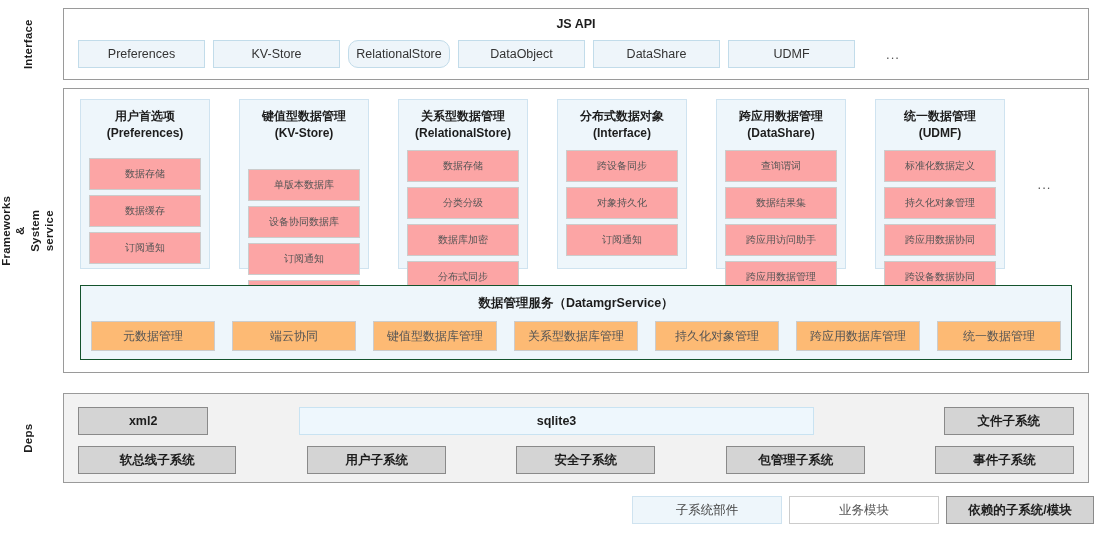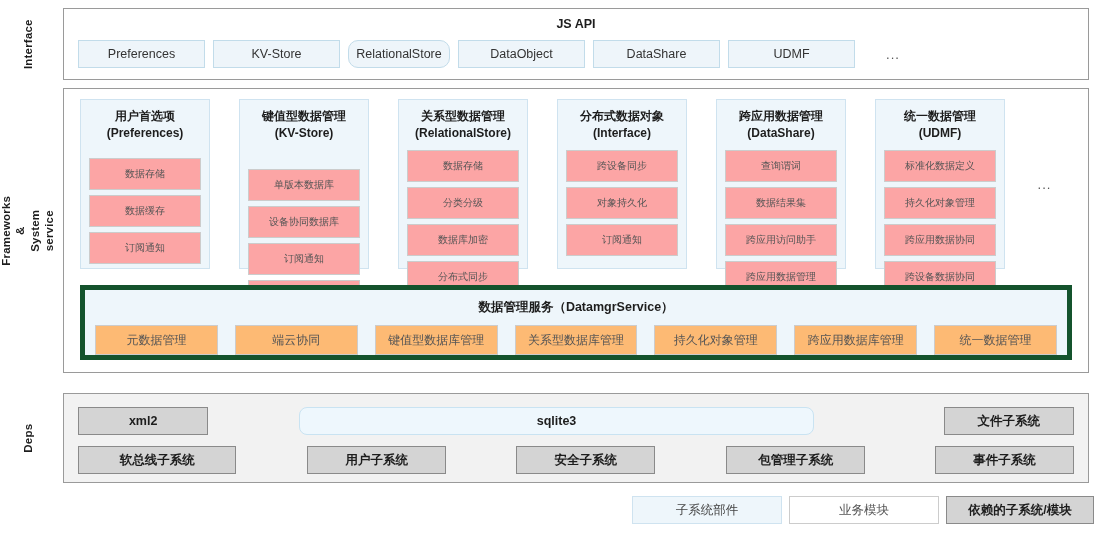--- a/index.html
+++ b/index.html
@@ -88,21 +88,21 @@
   }
   .col-ellipsis{
     display:flex;align-items:center;justify-content:center;
     height:170px;font-size:13px;color:#555;letter-spacing:1px;
   }
 
   
   .dms{
     position:absolute;left:16px;right:16px;
     background:#eef6fb;
-    border:5px solid #14532d;
+    border:1px solid #14532d;
     box-sizing:border-box;
   }
   .dms-title{
     text-align:center;font-size:12.5px;font-weight:bold;color:#1d1d1d;
     padding-top:9px;
   }
   .dms-row{
     display:flex;align-items:center;
     padding:9px 10px 11px 10px;
   }
@@ -268,21 +268,21 @@
     </div>
   </div>
 
   <div class="side-label" style="top:393px;height:90px;">
     <span class="rot">Deps</span>
   </div>
 
   <div class="panel deps" id="panel-deps" style="left:63px;top:393px;width:1026px;height:90px;">
     <div class="deps-row" id="deps-row1" style="top:13px;">
         <div class="dep-box" style="width: 143px; margin-left: 0px;">xml2</div>
-        <div class="dep-box blue" style="width: 565px; margin-left: 91px; border-radius: 8px;">sqlite3</div>
+        <div class="dep-box blue" style="width: 565px; margin-left: 91px;">sqlite3</div>
         <div class="dep-box" style="width: 143px; margin-left: 130px;">文件子系统</div>
       </div>
     <div class="deps-row" id="deps-row2" style="top:52px;">
         <div class="dep-box" style="width: 163px; margin-left: 0px;">软总线子系统</div>
         <div class="dep-box" style="width: 143px; margin-left: 71px;">用户子系统</div>
         <div class="dep-box" style="width: 143px; margin-left: 70px;">安全子系统</div>
         <div class="dep-box" style="width: 143px; margin-left: 71px;">包管理子系统</div>
         <div class="dep-box" style="width: 143px; margin-left: 70px;">事件子系统</div>
       </div>
   </div>

